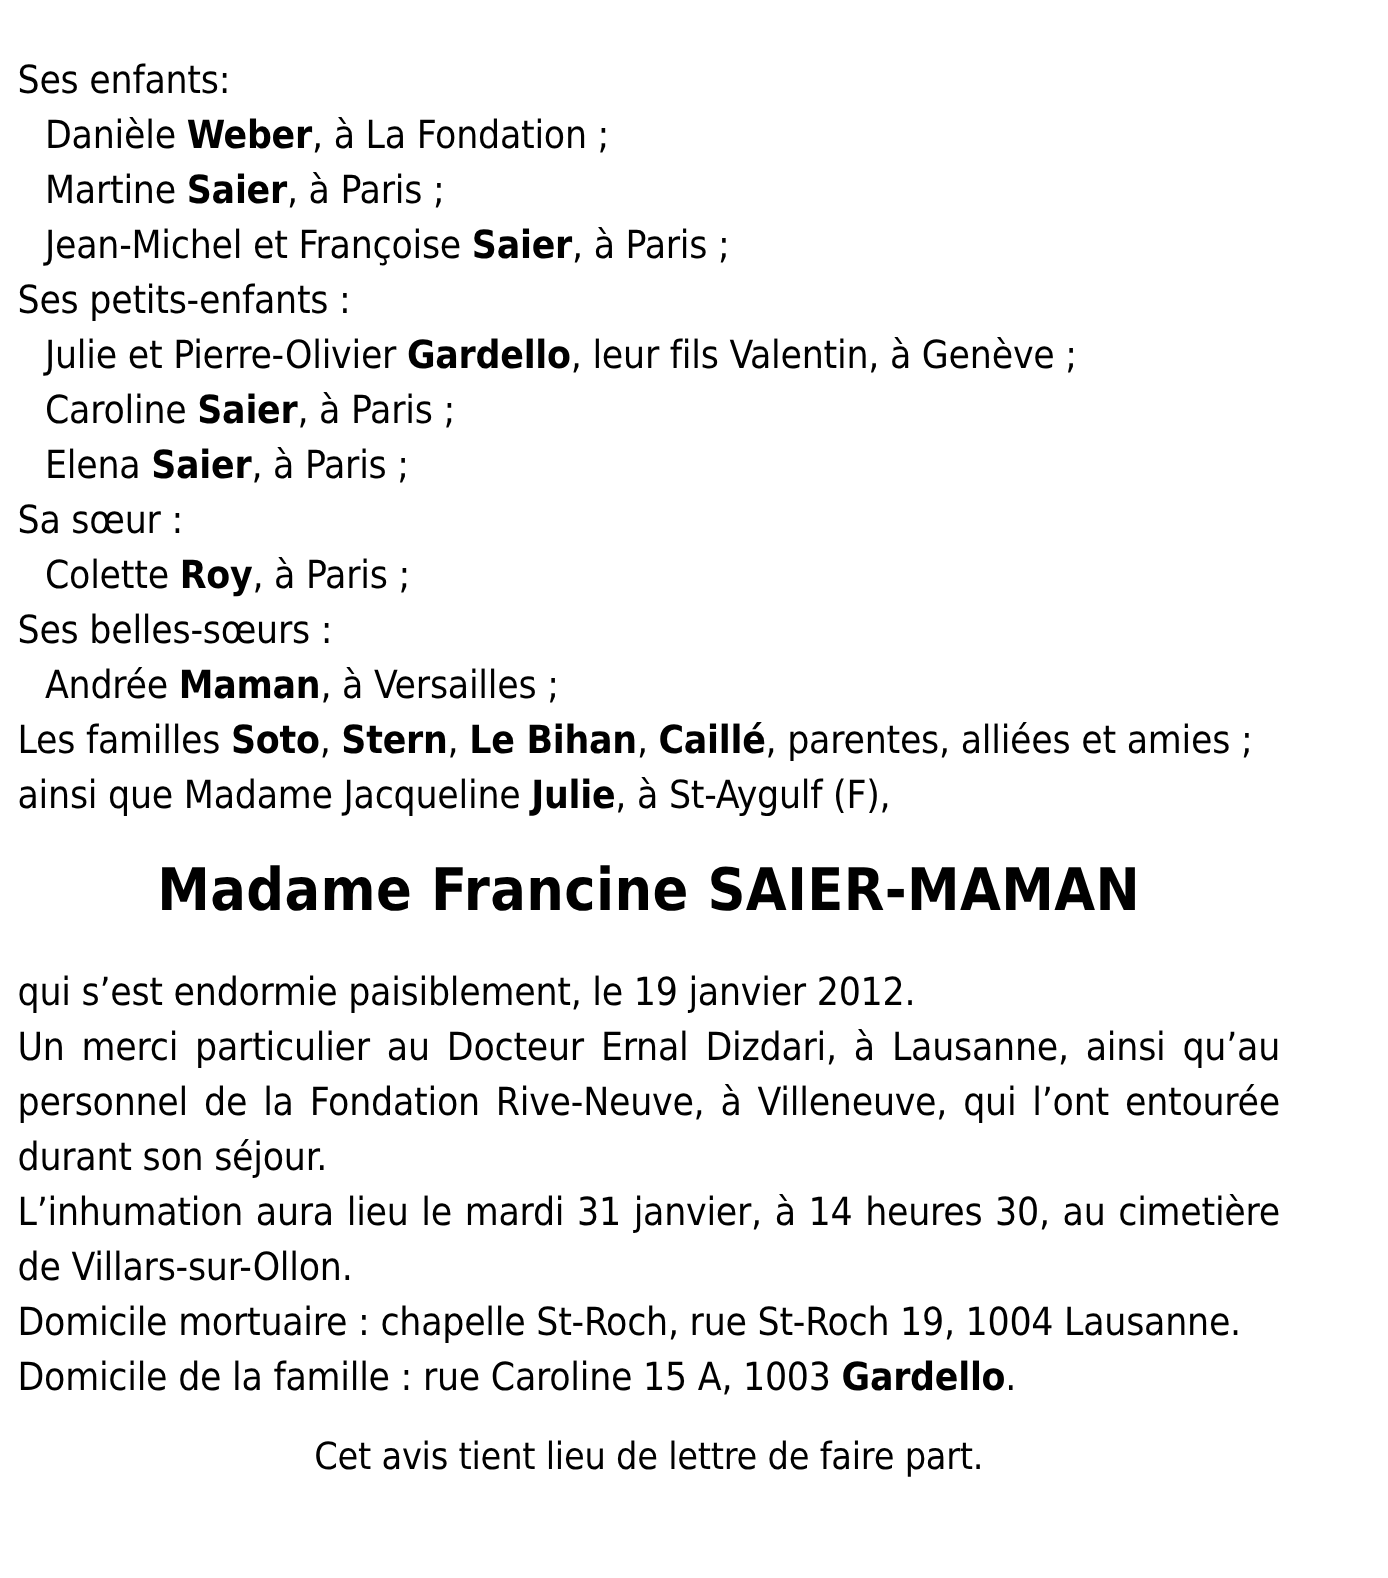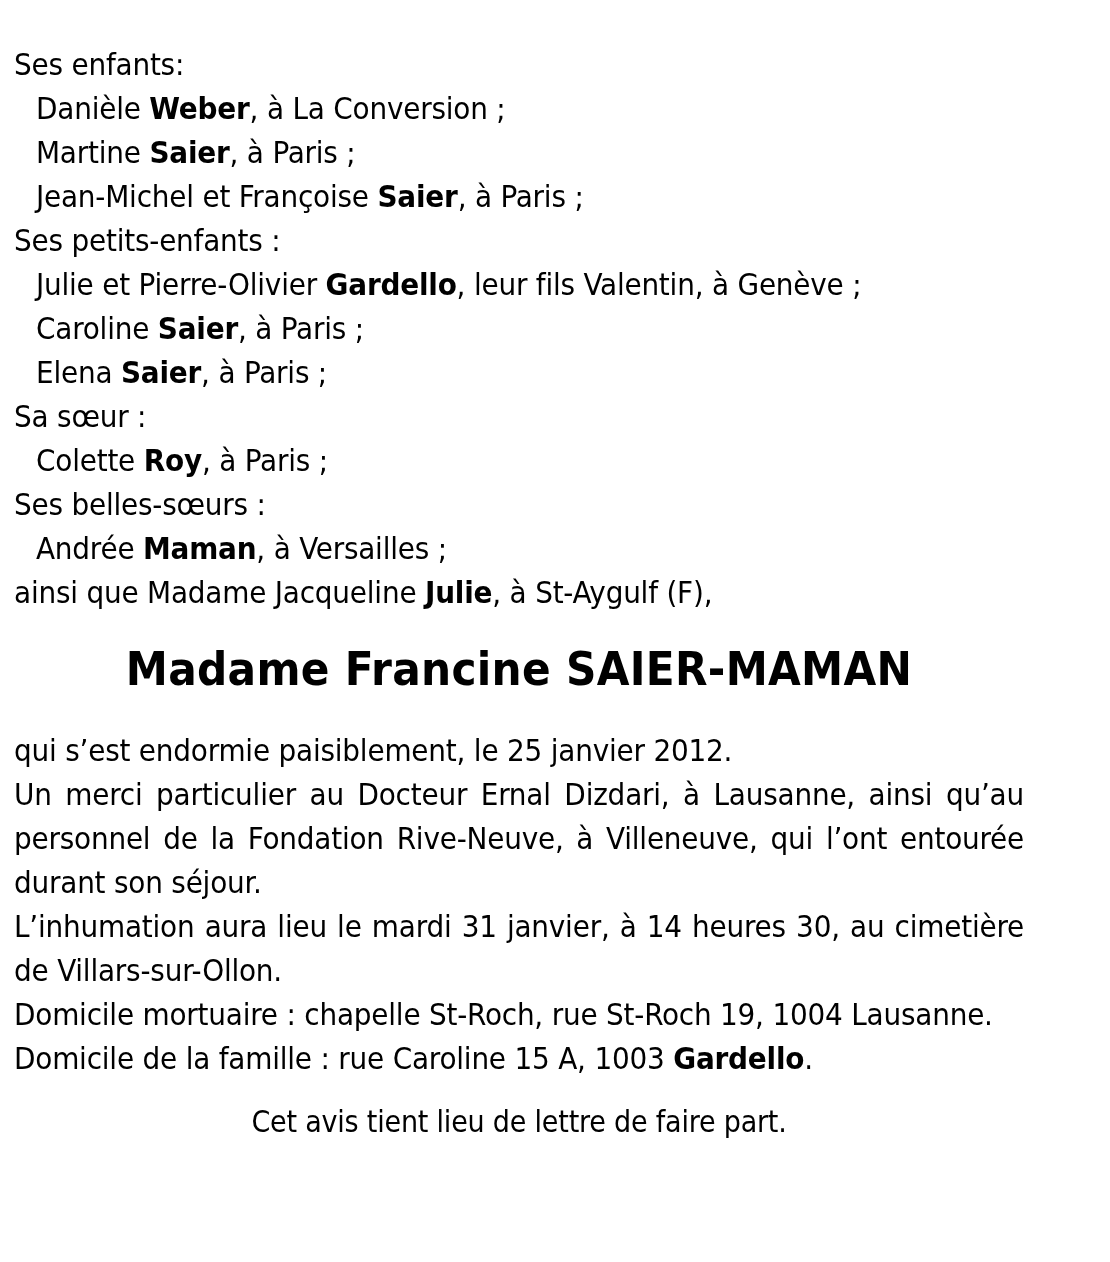--- a/index.html
+++ b/index.html
@@ -65,43 +65,44 @@
     flex: 1 1 auto;
   }
 </style>
 </head>
 <body>
 
 <div class="notice">
 
   <div class="line">Ses enfants:</div>
 
-  <div class="line indent"><span>Danièle </span><b>Weber</b><span>, à La Conversion ;</span></div>
+  <div class="line indent"><span>Danièle </span><b>Weber</b><span>, à La Fondation ;</span></div>
   <div class="line indent"><span>Martine </span><b>Saier</b><span>, à Paris ;</span></div>
   <div class="line indent"><span>Jean-Michel et Françoise </span><b>Saier</b><span>, à Paris ;</span></div>
 
   <div class="line">Ses petits-enfants :</div>
 
   <div class="line indent"><span>Julie et Pierre-Olivier </span><b>Gardello</b><span>, leur fils Valentin, à Genève ;</span></div>
   <div class="line indent"><span>Caroline </span><b>Saier</b><span>, à Paris ;</span></div>
   <div class="line indent"><span>Elena </span><b>Saier</b><span>, à Paris ;</span></div>
 
   <div class="line">Sa sœur :</div>
   <div class="line indent"><span>Colette </span><b>Roy</b><span>, à Paris ;</span></div>
 
   <div class="line">Ses belles-sœurs :</div>
   <div class="line indent"><span>Andrée </span><b>Maman</b><span>, à Versailles ;</span></div>
 
+  <div class="line"><span>Les familles </span><b>Soto</b><span>, </span><b>Stern</b><span>, </span><b>Le Bihan</b><span>, </span><b>Caillé</b><span>, parentes, alliées et amies ;</span></div>
 
   <div class="line"><span>ainsi que Madame Jacqueline </span><b>Julie</b><span>, à St-Aygulf (F),</span></div>
 
 
   <div class="deceased-name">Madame Francine SAIER-MAMAN</div>
 
-  <div class="para para-last-left">qui s’est endormie paisiblement, le 25 janvier 2012.</div>
+  <div class="para para-last-left">qui s’est endormie paisiblement, le 19 janvier 2012.</div>
   <div class="para">Un merci particulier au Docteur Ernal Dizdari, à Lausanne, ainsi qu’au personnel de la Fondation Rive-Neuve, à Villeneuve, qui l’ont entourée durant son séjour.</div>
   <div class="para">L’inhumation aura lieu le mardi 31 janvier, à 14 heures 30, au cimetière de Villars-sur-Ollon.</div>
   <div class="para para-last-left">Domicile mortuaire : chapelle St-Roch, rue St-Roch 19, 1004 Lausanne.</div>
 
   <div class="para para-last-left"><span>Domicile de la famille : rue Caroline 15 A, 1003 </span><b>Gardello</b><span>.</span></div>
 
   <div class="closing">Cet avis tient lieu de lettre de faire part.</div>
 
   <div class="spacer"></div>
 </div>

